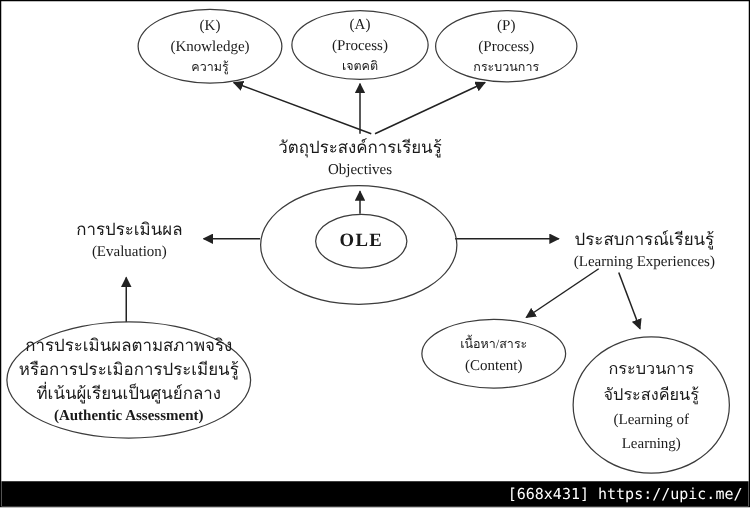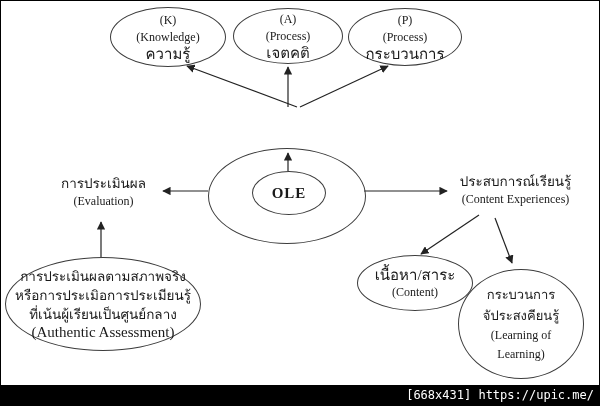--- a/index.html
+++ b/index.html
@@ -9,29 +9,29 @@
     font-family:"Liberation Serif","DejaVu Serif",serif;color:#1a1a1a;
   }
   .arrow-layer{position:absolute;left:0;top:0;width:600px;height:406px;}
   .ellipse{
     position:absolute;border:1px solid #3c3c3c;border-radius:50%;
     display:flex;flex-direction:column;align-items:center;justify-content:center;
     text-align:center;background:#fff;
   }
   .ellipse span{display:block;}
   .t-en{font-size:12px;line-height:16px;}
-  .t-th{font-size:15px;line-height:17px;}
+  .t-th{font-size:10px;line-height:17px;}
   .node-top .t-en{line-height:17px;}
   .label-block{position:absolute;text-align:center;}
   .label-block .t-th{font-size:13.5px;line-height:18px;}
   .label-block .t-en{font-size:12px;line-height:16px;}
   .ole-outer{background:transparent;}
   .ole-inner{font-weight:bold;font-size:15px;letter-spacing:1px;}
   .auth .t-th{font-size:13.5px;line-height:19px;}
-  .auth .t-en{font-size:15px;line-height:17px;}
+  .auth .t-en{font-size:12px;line-height:17px;font-weight:bold;}
   .proc .t-th{font-size:13px;line-height:21px;}
   .proc .t-en{font-size:12px;line-height:19px;}
   .watermark-bar{
     position:absolute;left:0;right:0;bottom:0;height:20px;background:#000;
     display:flex;align-items:center;justify-content:flex-end;padding-right:5px;
     color:#fff;font-family:"DejaVu Sans Mono",monospace;font-size:12px;text-align:right;
   }
 </style>
 </head>
 <body>
@@ -66,44 +66,48 @@
     <span class="t-en">(Process)</span>
     <span class="t-th">เจตคติ</span>
   </div>
 
   <div class="ellipse node-top" style="left:347px;top:7px;width:112px;height:56px;">
     <span class="t-en">(P)</span>
     <span class="t-en">(Process)</span>
     <span class="t-th">กระบวนการ</span>
   </div>
 
+  <div class="label-block" style="left:207px;top:108px;width:160px;">
+    <div class="t-th">วัตถุประสงค์การเรียนรู้</div>
+    <div class="t-en">Objectives</div>
+  </div>
 
   <div class="ellipse ole-outer" style="left:207px;top:147px;width:156px;height:94px;"></div>
   <div class="ellipse ole-inner" style="left:251px;top:170px;width:72px;height:42px;">
     <span>OLE</span>
   </div>
 
   <div class="label-block" style="left:45px;top:174px;width:115px;">
     <div class="t-th">การประเมินผล</div>
     <div class="t-en">(Evaluation)</div>
   </div>
 
-  <div class="label-block" style="left:442px;top:172px;width:145px;text-align:center;">
+  <div class="label-block" style="left:442px;top:182px;width:145px;text-align:center;">
     <div class="t-th">ประสบการณ์เรียนรู้</div>
-    <div class="t-en">(Content Experiences)</div>
+    <div class="t-en">(Learning Experiences)</div>
   </div>
 
   <div class="ellipse auth" style="left:4px;top:256px;width:194px;height:92px;">
     <span class="t-th">การประเมินผลตามสภาพจริง</span>
     <span class="t-th">หรือการประเมิอการประเมียนรู้</span>
     <span class="t-th">ที่เน้นผู้เรียนเป็นศูนย์กลาง</span>
     <span class="t-en">(Authentic Assessment)</span>
   </div>
 
-  <div class="ellipse" style="left:356px;top:254px;width:114px;height:54px;">
+  <div class="ellipse" style="left:336px;top:254px;width:114px;height:54px;">
     <span class="t-th">เนื้อหา/สาระ</span>
     <span class="t-en">(Content)</span>
   </div>
 
   <div class="ellipse proc" style="left:457px;top:268px;width:124px;height:108px;">
     <span class="t-th">กระบวนการ</span>
     <span class="t-th">จัประสงคียนรู้</span>
     <span class="t-en">(Learning of</span>
     <span class="t-en">Learning)</span>
   </div>

